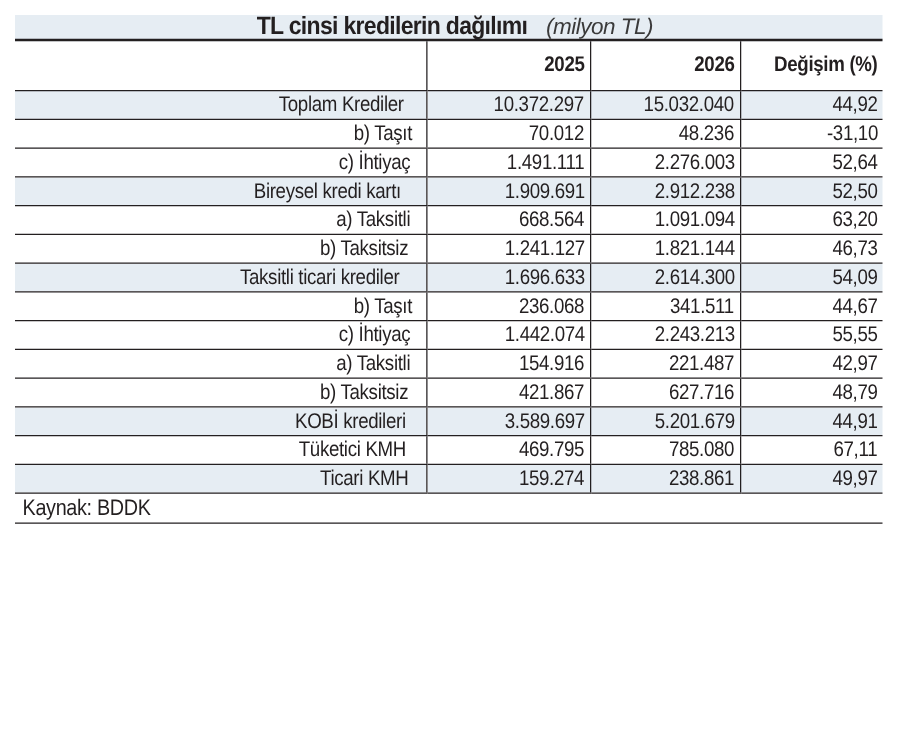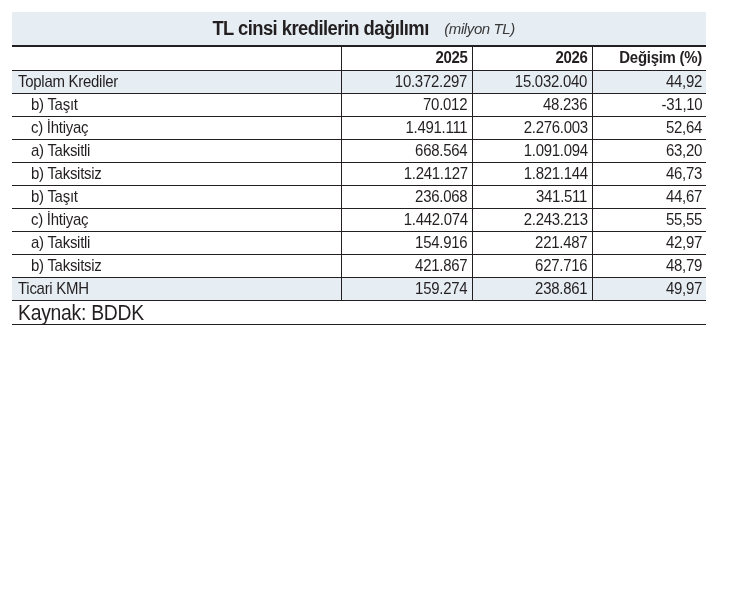--- a/index.html
+++ b/index.html
@@ -15,41 +15,41 @@
       font-family: "Liberation Sans Narrow", "Liberation Sans", sans-serif;
       color: #231f20;
     }
     .table-wrap {
       position: absolute;
       left: 12px;
       top: 12px;
       width: 694px;
     }
     .title-band {
-      height: 35px;
+      height: 21px;
       background: #e6edf3;
       border-bottom: 2px solid #231f20;
       display: flex;
       align-items: center;
       justify-content: center;
       box-sizing: border-box;
       white-space: nowrap;
     }
     .title-main {
       font-family: "Liberation Sans", sans-serif;
       font-weight: bold;
       font-size: 20px;
       letter-spacing: -0.6px;
       transform: scaleX(0.92);
       display: inline-block;
     }
     .title-sub {
       font-family: "Liberation Sans", sans-serif;
       font-style: italic;
-      font-size: 15px;
+      font-size: 18px;
       color: #3a3a3a;
       margin-left: 6px;
       letter-spacing: -0.4px;
     }
     table {
       border-collapse: collapse;
       width: 694px;
       table-layout: fixed;
     }
     col.c-label { width: 329px; }
@@ -63,40 +63,40 @@
       line-height: 22px;
       white-space: nowrap;
       overflow: hidden;
       border-bottom: 1.5px solid #231f20;
       box-sizing: border-box;
       letter-spacing: -0.3px;
     }
     th {
       font-weight: bold;
       text-align: right;
-      height: 23px;
+      height: 39px;
     }
     td.num, th.num {
       text-align: right;
       border-left: 1.5px solid #231f20;
     }
     td.label {
-      text-align: left;
+      text-align: right;
       padding-left: 6px;
     }
     td.label.sub {
       padding-left: 19px;
     }
     tr.shaded td {
       background: #e6edf3;
     }
     .source {
       height: 23px;
       line-height: 23px;
-      font-size: 22px;
+      font-size: 18px;
       padding-left: 6px;
       border-bottom: 1.5px solid #231f20;
       letter-spacing: -0.3px;
     }
     .narrow {
       display: inline-block;
       transform: scaleX(0.88);
       transform-origin: left center;
     }
     td.num .narrow, th .narrow {
@@ -139,32 +139,44 @@
         <td class="num"><span class="narrow">70.012</span></td>
         <td class="num"><span class="narrow">48.236</span></td>
         <td class="num"><span class="narrow">-31,10</span></td>
       </tr>
       <tr>
         <td class="label sub"><span class="narrow">c) İhtiyaç</span></td>
         <td class="num"><span class="narrow">1.491.111</span></td>
         <td class="num"><span class="narrow">2.276.003</span></td>
         <td class="num"><span class="narrow">52,64</span></td>
       </tr>
+      <tr class="shaded">
+        <td class="label"><span class="narrow">Bireysel kredi kartı</span></td>
+        <td class="num"><span class="narrow">1.909.691</span></td>
+        <td class="num"><span class="narrow">2.912.238</span></td>
+        <td class="num"><span class="narrow">52,50</span></td>
+      </tr>
       <tr>
         <td class="label sub"><span class="narrow">a) Taksitli</span></td>
         <td class="num"><span class="narrow">668.564</span></td>
         <td class="num"><span class="narrow">1.091.094</span></td>
         <td class="num"><span class="narrow">63,20</span></td>
       </tr>
       <tr>
         <td class="label sub"><span class="narrow">b) Taksitsiz</span></td>
         <td class="num"><span class="narrow">1.241.127</span></td>
         <td class="num"><span class="narrow">1.821.144</span></td>
         <td class="num"><span class="narrow">46,73</span></td>
       </tr>
+      <tr class="shaded">
+        <td class="label"><span class="narrow">Taksitli ticari krediler</span></td>
+        <td class="num"><span class="narrow">1.696.633</span></td>
+        <td class="num"><span class="narrow">2.614.300</span></td>
+        <td class="num"><span class="narrow">54,09</span></td>
+      </tr>
       <tr>
         <td class="label sub"><span class="narrow">b) Taşıt</span></td>
         <td class="num"><span class="narrow">236.068</span></td>
         <td class="num"><span class="narrow">341.511</span></td>
         <td class="num"><span class="narrow">44,67</span></td>
       </tr>
       <tr>
         <td class="label sub"><span class="narrow">c) İhtiyaç</span></td>
         <td class="num"><span class="narrow">1.442.074</span></td>
         <td class="num"><span class="narrow">2.243.213</span></td>
@@ -176,20 +188,32 @@
         <td class="num"><span class="narrow">221.487</span></td>
         <td class="num"><span class="narrow">42,97</span></td>
       </tr>
       <tr>
         <td class="label sub"><span class="narrow">b) Taksitsiz</span></td>
         <td class="num"><span class="narrow">421.867</span></td>
         <td class="num"><span class="narrow">627.716</span></td>
         <td class="num"><span class="narrow">48,79</span></td>
       </tr>
       <tr class="shaded">
+        <td class="label"><span class="narrow">KOBİ kredileri</span></td>
+        <td class="num"><span class="narrow">3.589.697</span></td>
+        <td class="num"><span class="narrow">5.201.679</span></td>
+        <td class="num"><span class="narrow">44,91</span></td>
+      </tr>
+      <tr>
+        <td class="label"><span class="narrow">Tüketici KMH</span></td>
+        <td class="num"><span class="narrow">469.795</span></td>
+        <td class="num"><span class="narrow">785.080</span></td>
+        <td class="num"><span class="narrow">67,11</span></td>
+      </tr>
+      <tr class="shaded">
         <td class="label"><span class="narrow">Ticari KMH</span></td>
         <td class="num"><span class="narrow">159.274</span></td>
         <td class="num"><span class="narrow">238.861</span></td>
         <td class="num"><span class="narrow">49,97</span></td>
       </tr>
     </tbody>
   </table>
 
   <div class="source"><span class="narrow">Kaynak: BDDK</span></div>
 </div>

